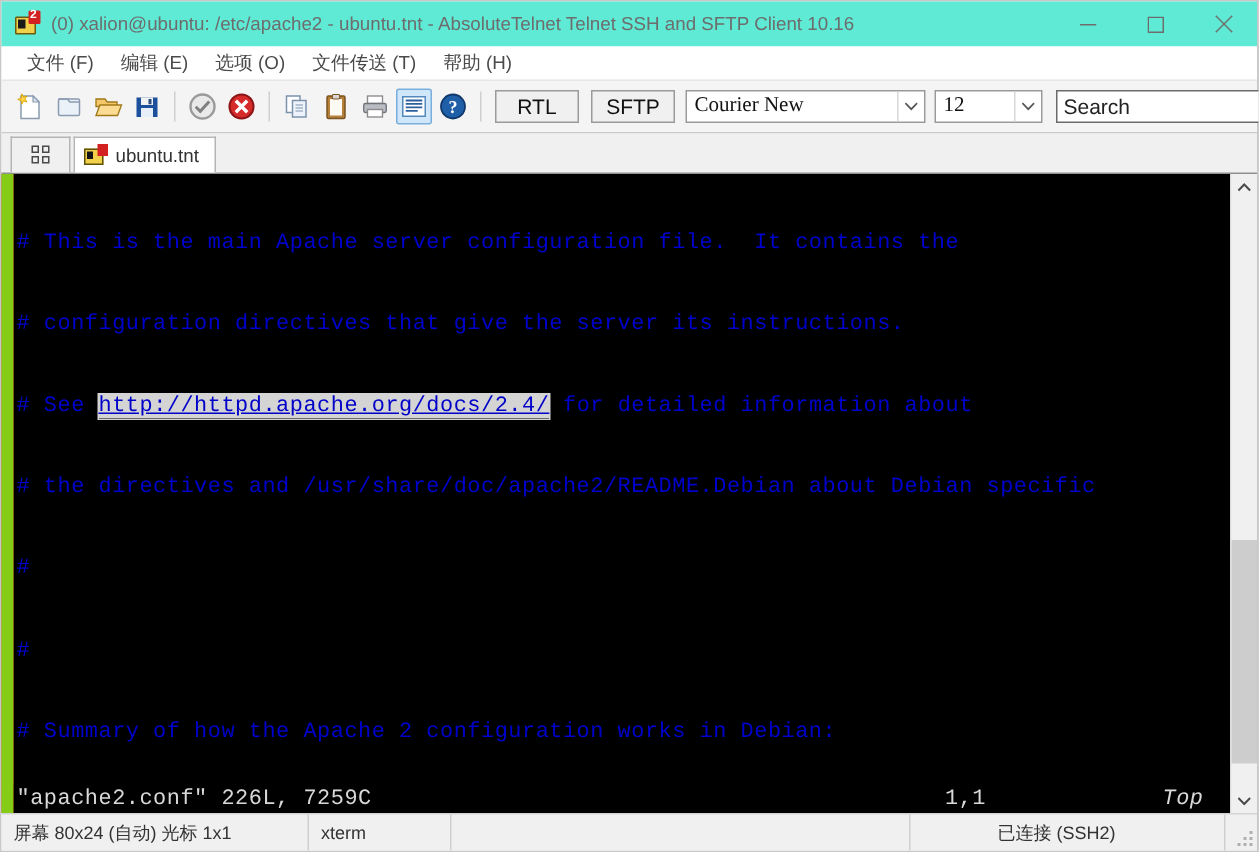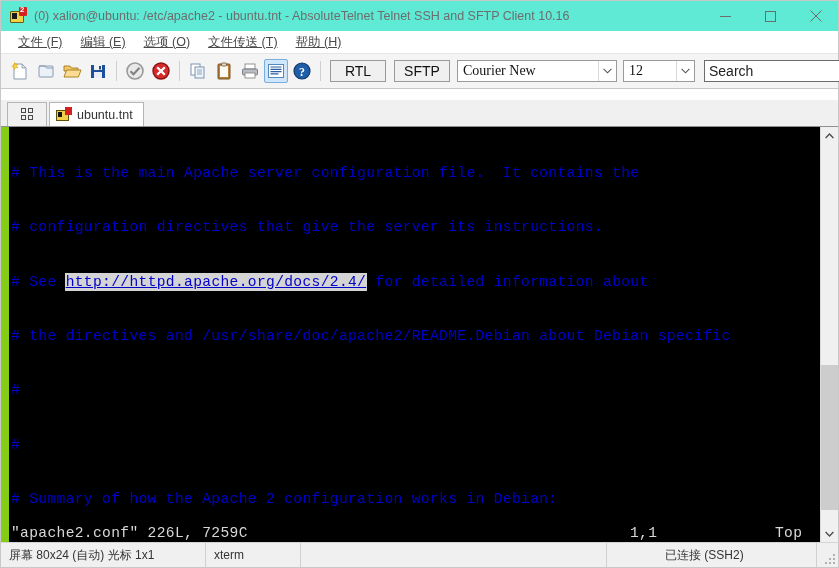--- a/index.html
+++ b/index.html
@@ -83,21 +83,20 @@
     display: flex; align-items: center;
     background: #ffffff;
     border-bottom: 1px solid #e6e6e6;
     padding-left: 8px;
   }
   .menu-item {
     font-size: 12.5px;
     color: #4a4a4a;
     padding: 0 9px;
     white-space: nowrap;
-    text-decoration: underline;
   }
 
   
   .toolbar {
     height: 34px; min-height: 34px;
     display: flex; align-items: center;
     background: #f4f4f4;
     border-bottom: 1px solid #c9c9c9;
     padding: 0 6px;
   }
@@ -173,21 +172,20 @@
     font-size: 14px; color: #222; padding-left: 4px;
   }
 
   
   .tabbar {
     height: 26px; min-height: 26px;
     background: #f0f0f0;
     display: flex; align-items: flex-end;
     border-bottom: 1px solid #8f8f8f;
     padding-left: 6px;
-    margin-top: 11px;
   }
   .tiles-btn {
     width: 40px; height: 24px;
     background: #f0f0f0;
     border: 1px solid #b5b5b5;
     border-bottom: none;
     box-sizing: border-box;
     display: flex; align-items: center; justify-content: center;
     margin-right: 2px;
     flex: none;
@@ -278,21 +276,21 @@
     font-size: 14.6px;
     letter-spacing: 0.35px;
     color: #d8d8d8;
     display: flex;
     align-items: center;
     white-space: pre;
     padding-left: 2px;
   }
   .ts-file { flex: none; }
   .ts-pos { position: absolute; left: 621px; }
-  .ts-scroll { position: absolute; left: 766px; }
+  .ts-scroll { position: absolute; left: 766px; font-style: italic; }
 
   
   .vscroll {
     width: 17px;
     background: #f0f0f0;
     border-left: 1px solid #dcdcdc;
     display: flex;
     flex-direction: column;
     flex: none;
     position: relative;

